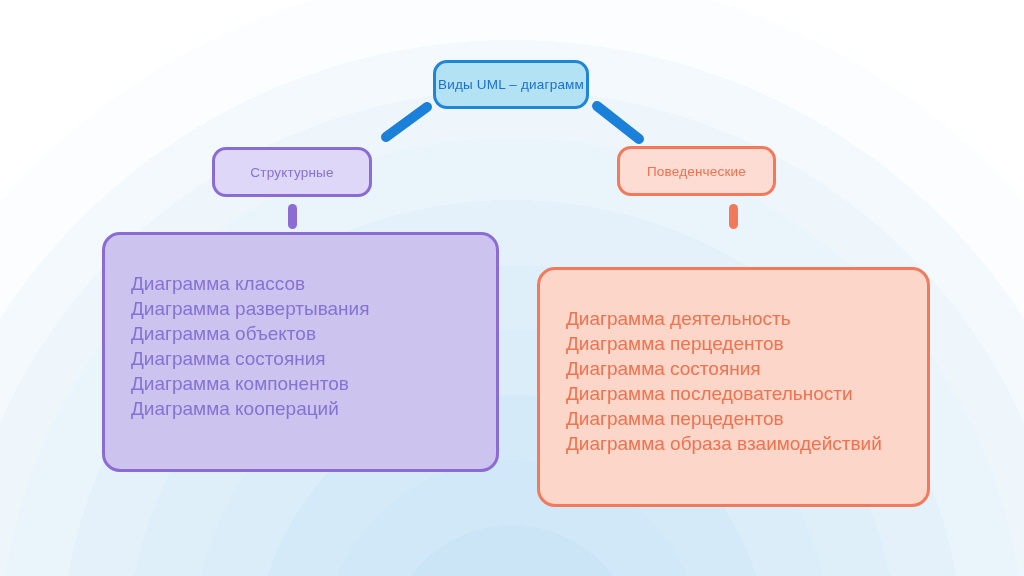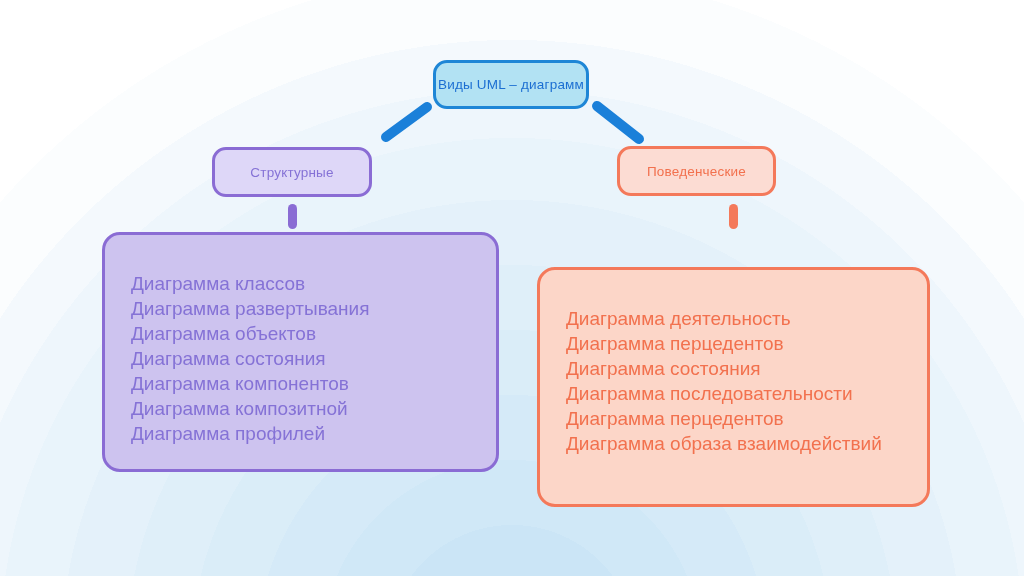--- a/index.html
+++ b/index.html
@@ -115,22 +115,21 @@
   <div class="stub purple"></div>
   <div class="stub orange"></div>
 
   <div class="box purple">
     <div class="list">
         <div class="list-line">Диаграмма классов</div>
         <div class="list-line">Диаграмма развертывания</div>
         <div class="list-line">Диаграмма объектов</div>
         <div class="list-line">Диаграмма состояния</div>
         <div class="list-line">Диаграмма компонентов</div>
-        <div class="list-line">Диаграмма композитной</div>
-        <div class="list-line">Диаграмма профилей</div>
+        <div class="list-line">Диаграмма коопераций</div>
       </div>
   </div>
 
   <div class="box orange">
     <div class="list">
         <div class="list-line">Диаграмма деятельность</div>
         <div class="list-line">Диаграмма перцедентов</div>
         <div class="list-line">Диаграмма состояния</div>
         <div class="list-line">Диаграмма последовательности</div>
         <div class="list-line">Диаграмма перцедентов</div>

